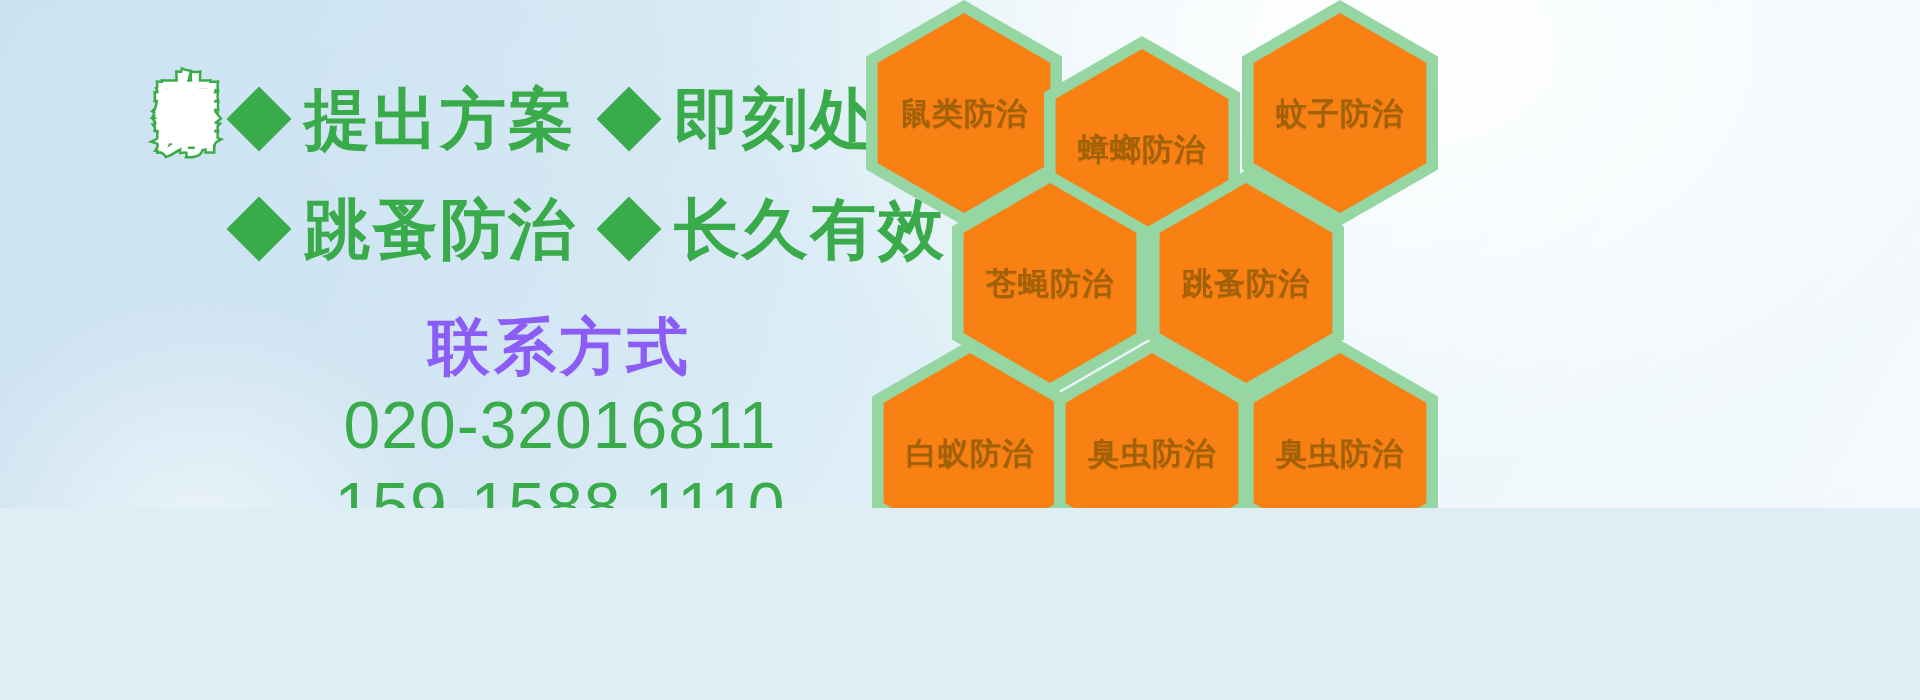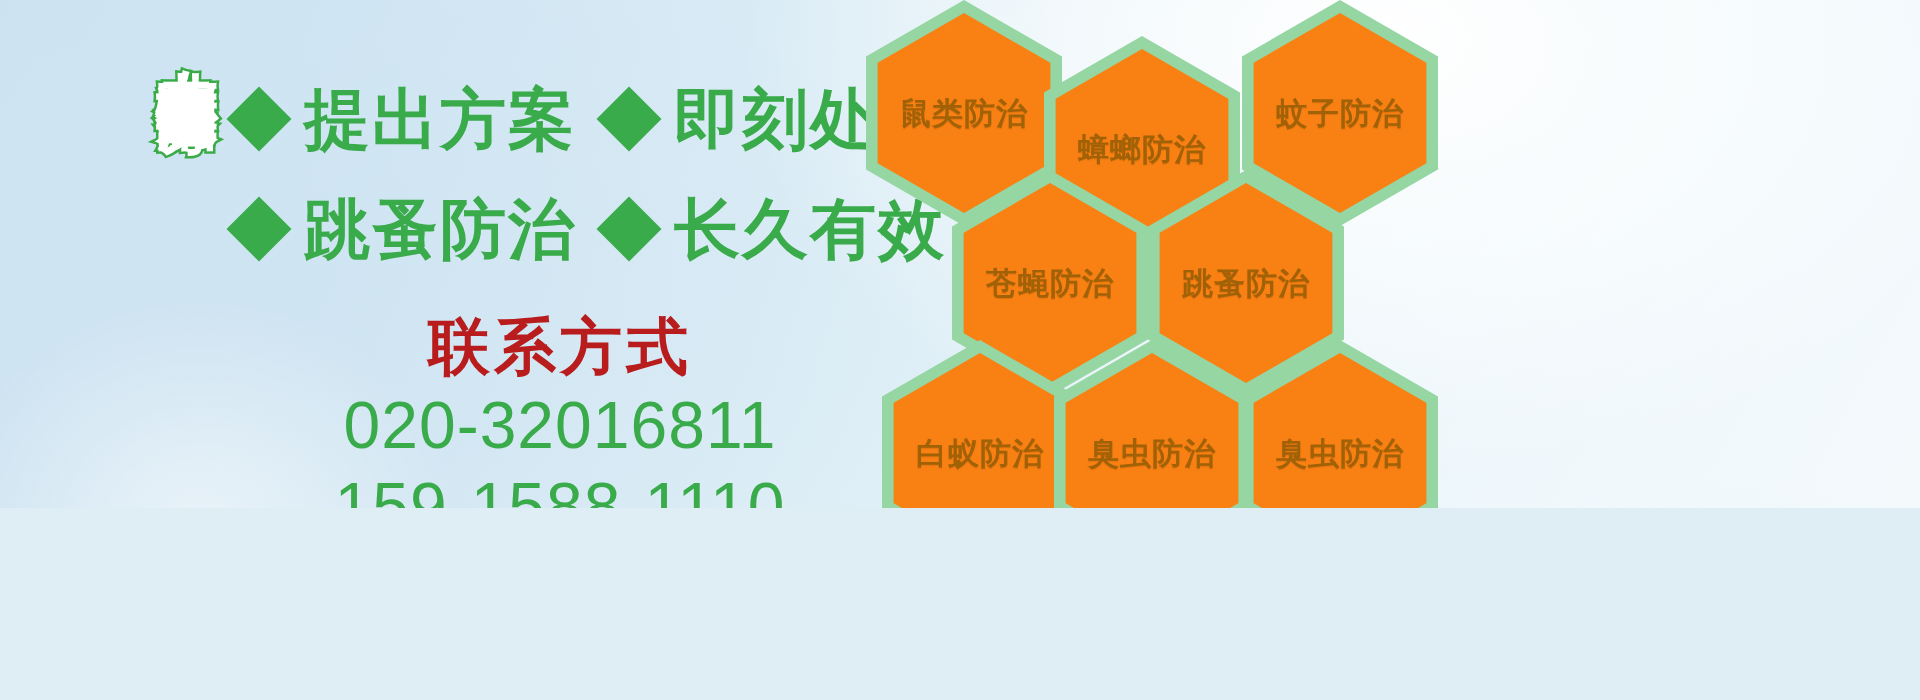--- a/index.html
+++ b/index.html
@@ -116,21 +116,21 @@
     top: 312px;
     width: 520px;
     text-align: center;
     color: #3aab4a;
   }
   #contact-title {
     font-size: 62px;
     font-weight: bold;
     letter-spacing: 4px;
     line-height: 1.12;
-    color: #b91c1c;
+    color: #8b5cf6;
   }
   .contact-phone {
     font-size: 66px;
     font-weight: normal;
     letter-spacing: 1px;
     line-height: 1.22;
     color: #3aab4a;
   }
   #contact-phone-1 { margin-top: 4px; }
 
@@ -175,21 +175,21 @@
     white-space: nowrap;
     text-shadow: 0 1px 1px rgba(120,60,0,0.18);
   }
 
   
   #hex-0 { left:   6px; top:  14px; }
   #hex-1 { left: 184px; top:  14px; margin-top: 36px; }
   #hex-2 { left: 382px; top:  14px; }
   #hex-3 { left: 92px; top: 184px; }
   #hex-4 { left: 288px; top: 184px; }
-  #hex-5 { left:   22px; top: 354px; }
+  #hex-5 { left:   12px; top: 354px; }
   #hex-6 { left: 194px; top: 354px; }
   #hex-7 { left: 382px; top: 354px; }
 </style>
 </head>
 <body>
 
 <div id="banner">
 
   <div class="bg-base"></div>
   <div class="bg-soft-blur-a"></div>

